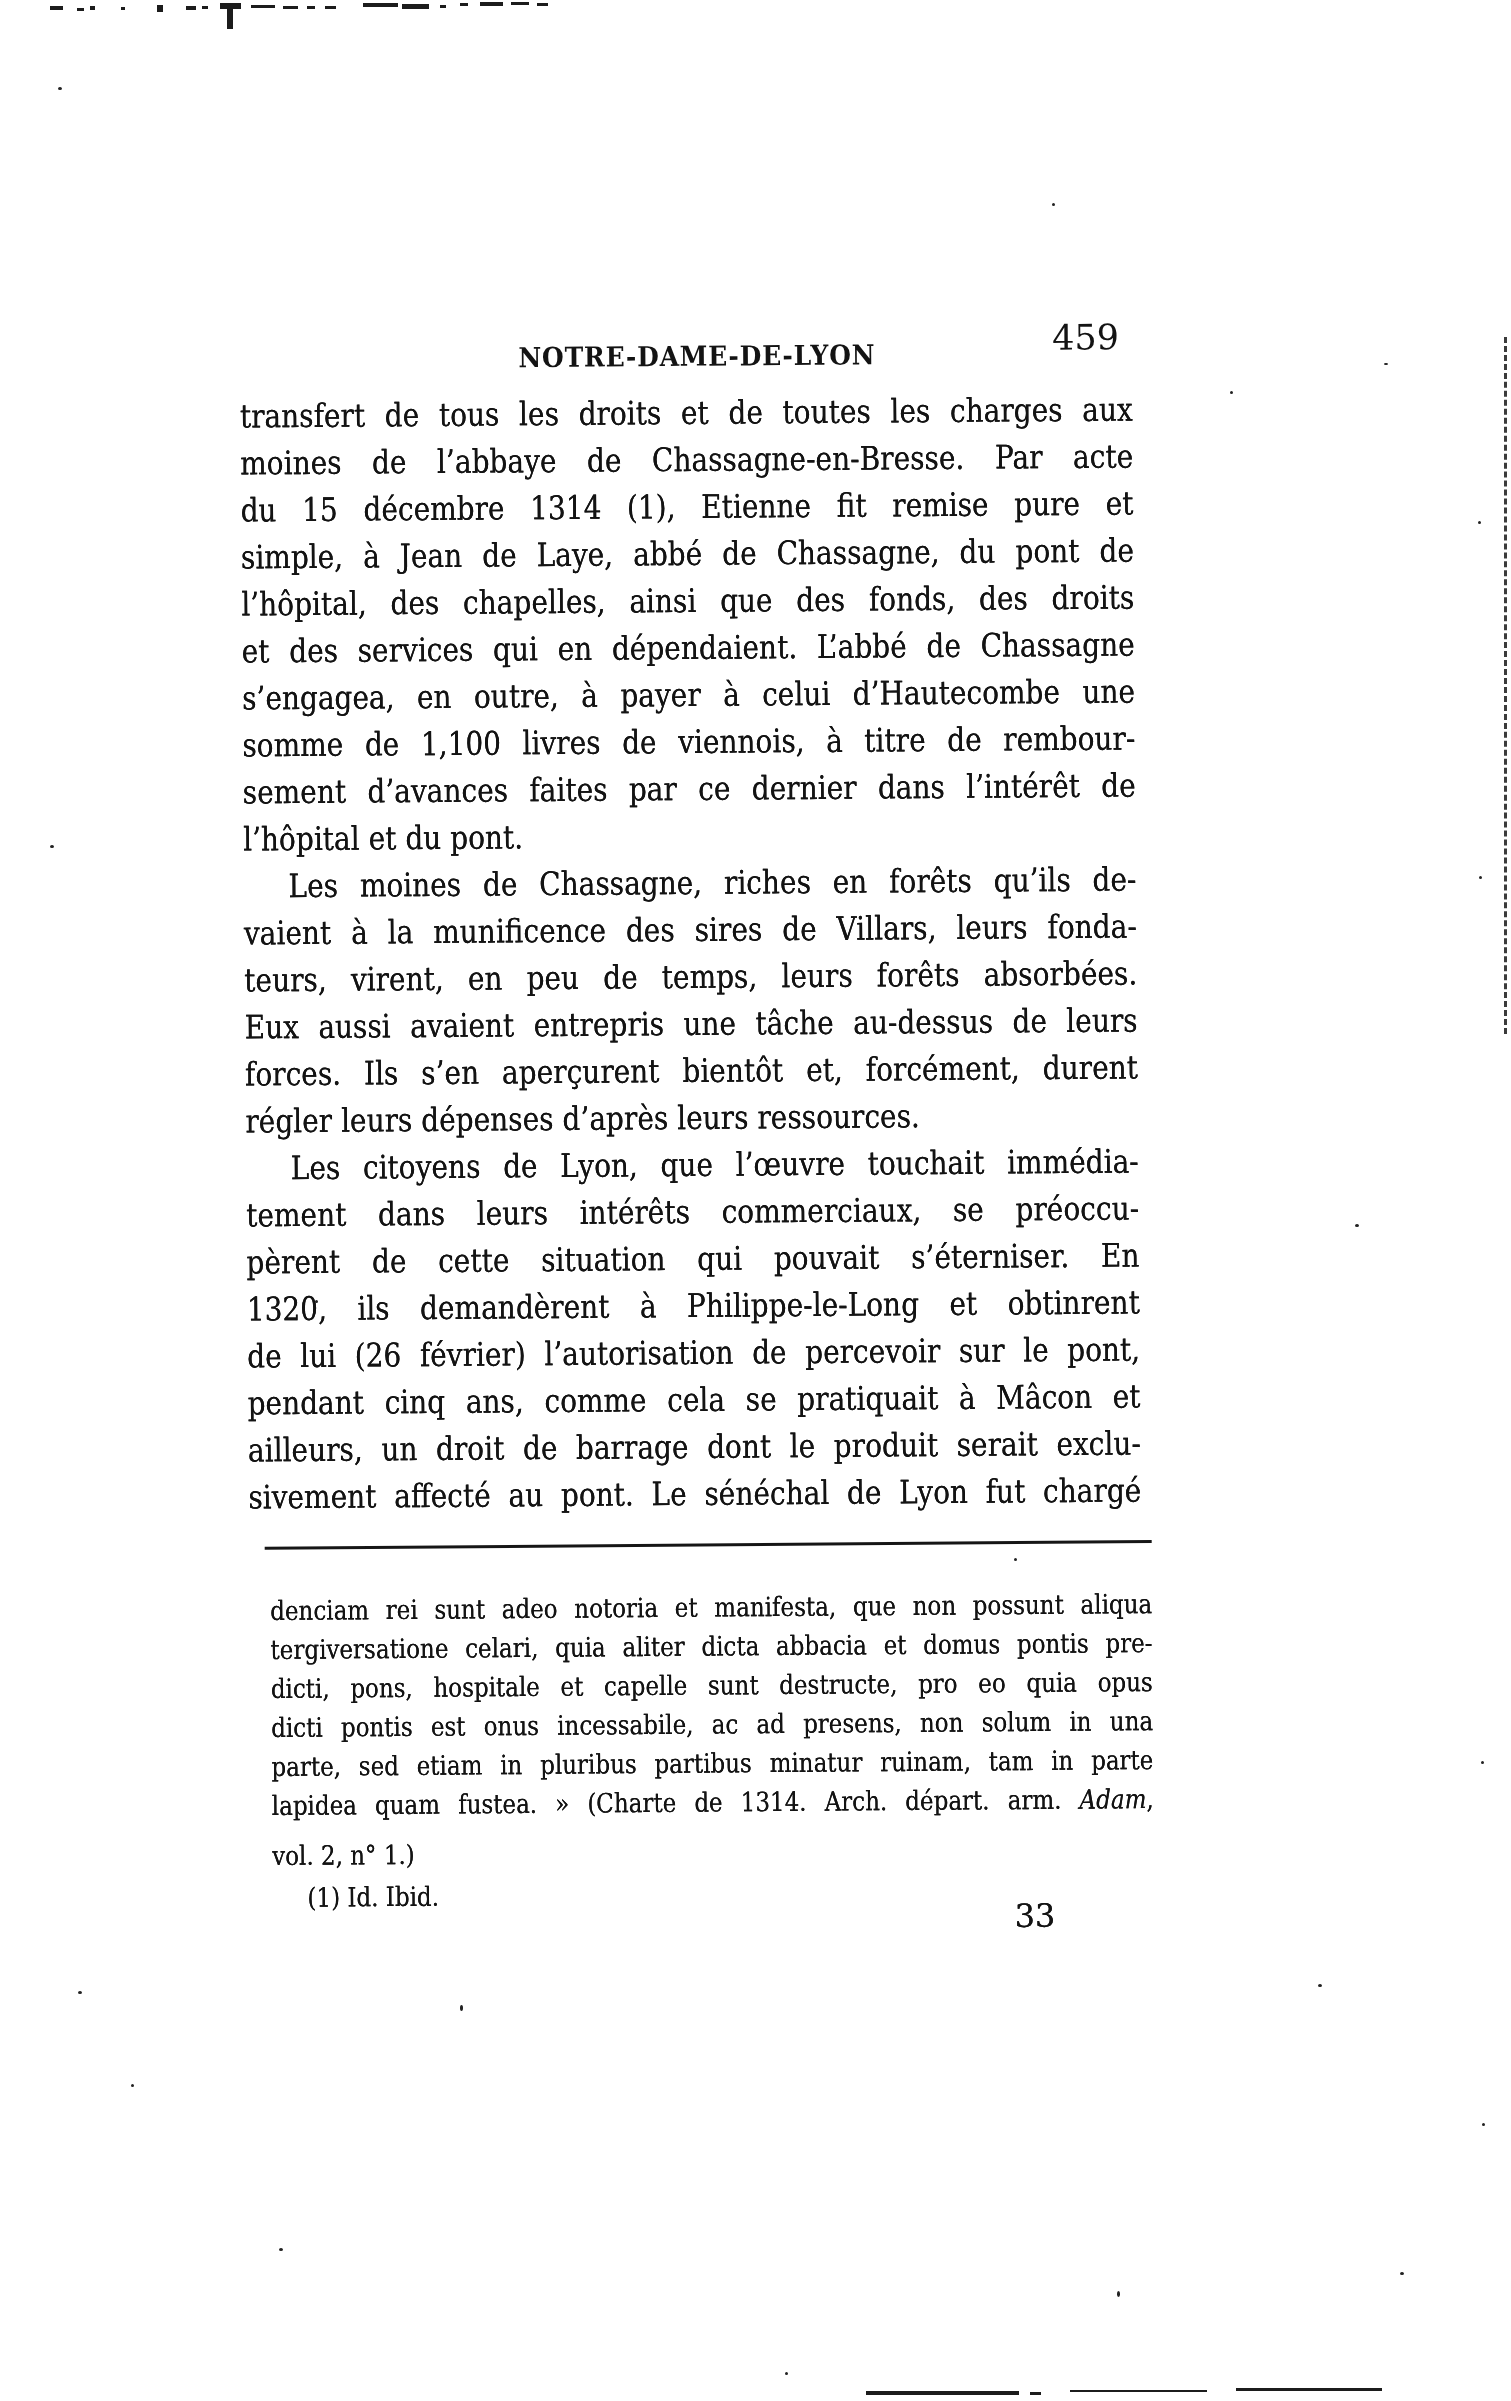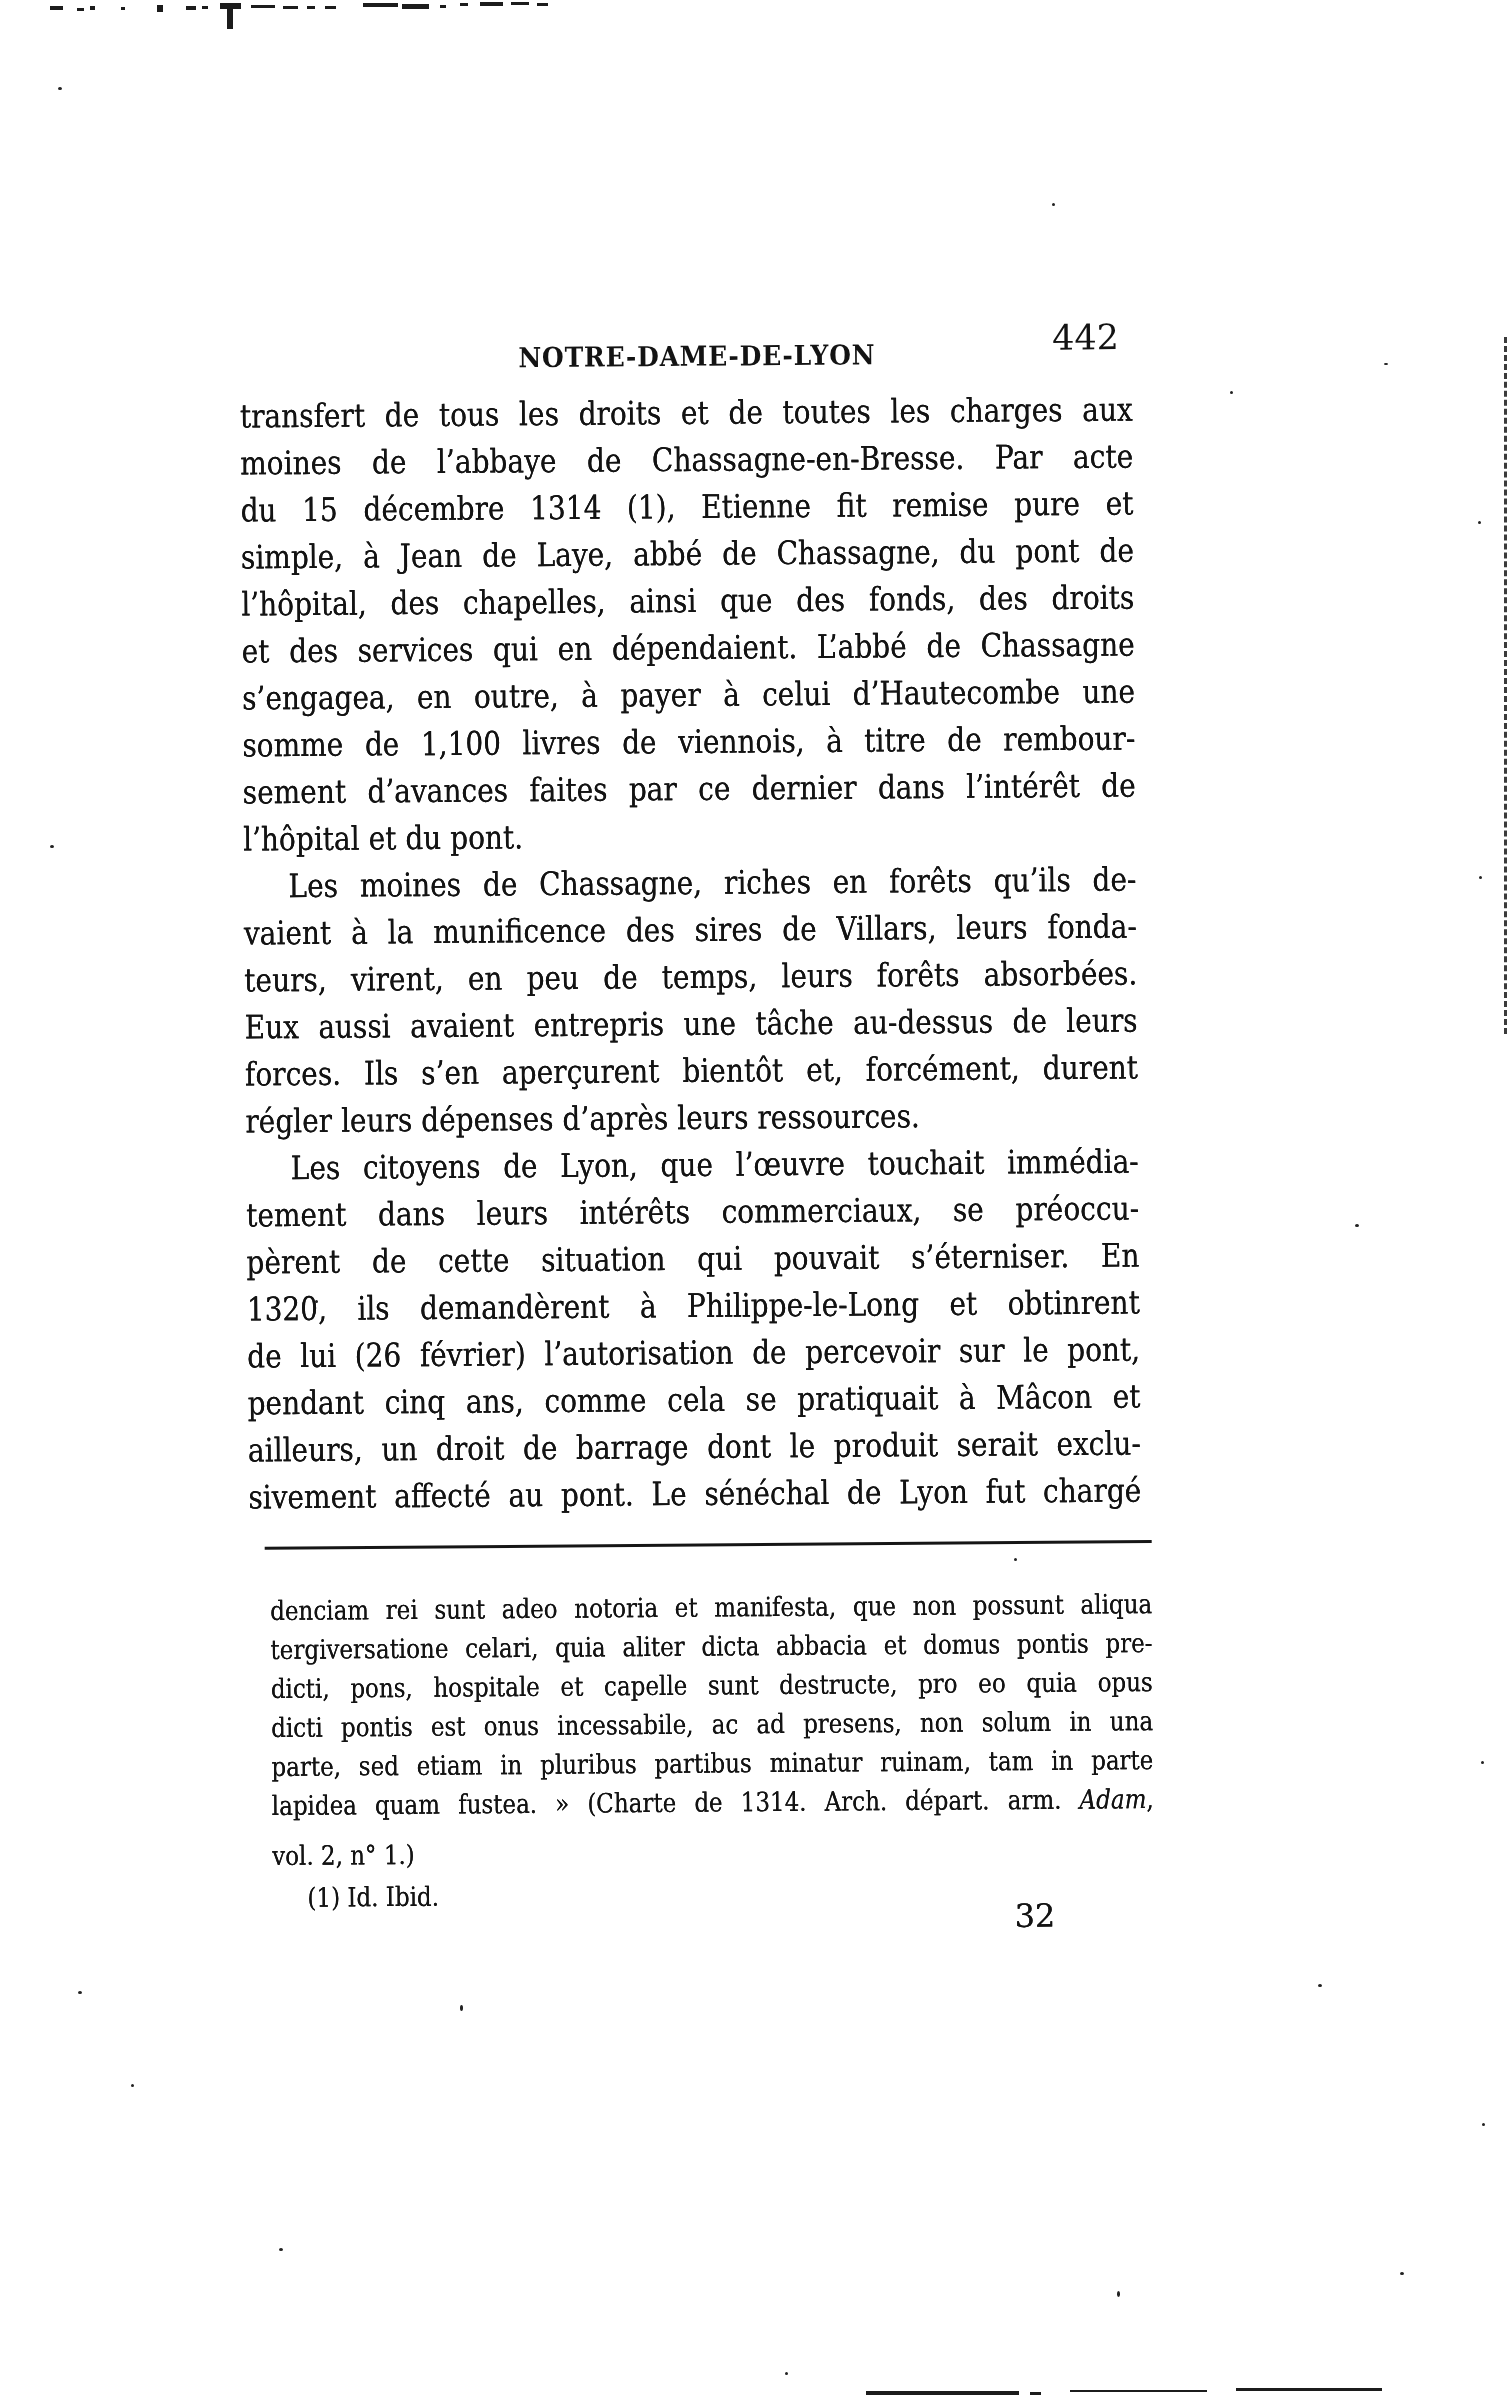--- a/index.html
+++ b/index.html
@@ -81,21 +81,21 @@
   .speck { position: absolute; background: #222; border-radius: 50%; }
 </style>
 </head>
 <body>
 
 <div class="sheet">
 
   <div class="content">
 
     <div class="running-title">NOTRE-DAME-DE-LYON</div>
-    <div class="page-number">442</div>
+    <div class="page-number">459</div>
 
     <div class="body-text">
       <div class="bline">transfert de tous les droits et de toutes les charges aux</div>
       <div class="bline">moines de l’abbaye de Chassagne-en-Bresse. Par acte</div>
       <div class="bline">du 15 décembre 1314 (1), Etienne fit remise pure et</div>
       <div class="bline">simple, à Jean de Laye, abbé de Chassagne, du pont de</div>
       <div class="bline">l’hôpital, des chapelles, ainsi que des fonds, des droits</div>
       <div class="bline">et des services qui en dépendaient. L’abbé de Chassagne</div>
       <div class="bline">s’engagea, en outre, à payer à celui d’Hautecombe une</div>
       <div class="bline">somme de 1,100 livres de viennois, à titre de rembour-</div>
@@ -123,21 +123,21 @@
       <div class="fline">denciam rei sunt adeo notoria et manifesta, que non possunt aliqua</div>
       <div class="fline">tergiversatione celari, quia aliter dicta abbacia et domus pontis pre-</div>
       <div class="fline">dicti, pons, hospitale et capelle sunt destructe, pro eo quia opus</div>
       <div class="fline">dicti pontis est onus incessabile, ac ad presens, non solum in una</div>
       <div class="fline">parte, sed etiam in pluribus partibus minatur ruinam, tam in parte</div>
       <div class="fline"><span>lapidea quam fustea. » (Charte de 1314. Arch. départ. arm. </span><span class="it">Adam</span><span>,</span></div>
       <div class="fline end vol">vol. 2, n° 1.)</div>
       <div class="fline end ref">(1) Id. Ibid.</div>
     </div>
 
-    <div class="signature">32</div>
+    <div class="signature">33</div>
   </div>
 
   <div>
     <div class="artifact" style="left:50px;  top:6.4px;  width:13px; height:3.2px;"></div>
     <div class="artifact" style="left:77px;  top:8px; width:7.2px;  height:3.2px;"></div>
     <div class="artifact" style="left:90px; top:5.6px;  width:4.8px;  height:4px;"></div>
     <div class="artifact" style="left:121px; top:7.2px;  width:4px;  height:3.2px;"></div>
     <div class="artifact" style="left:157px; top:4.8px;  width:5.6px;  height:7.2px;"></div>
     <div class="artifact" style="left:186px; top:6.4px;  width:9.6px; height:3.2px;"></div>
     <div class="artifact" style="left:202px; top:5.6px;  width:5.6px;  height:3.2px;"></div>

